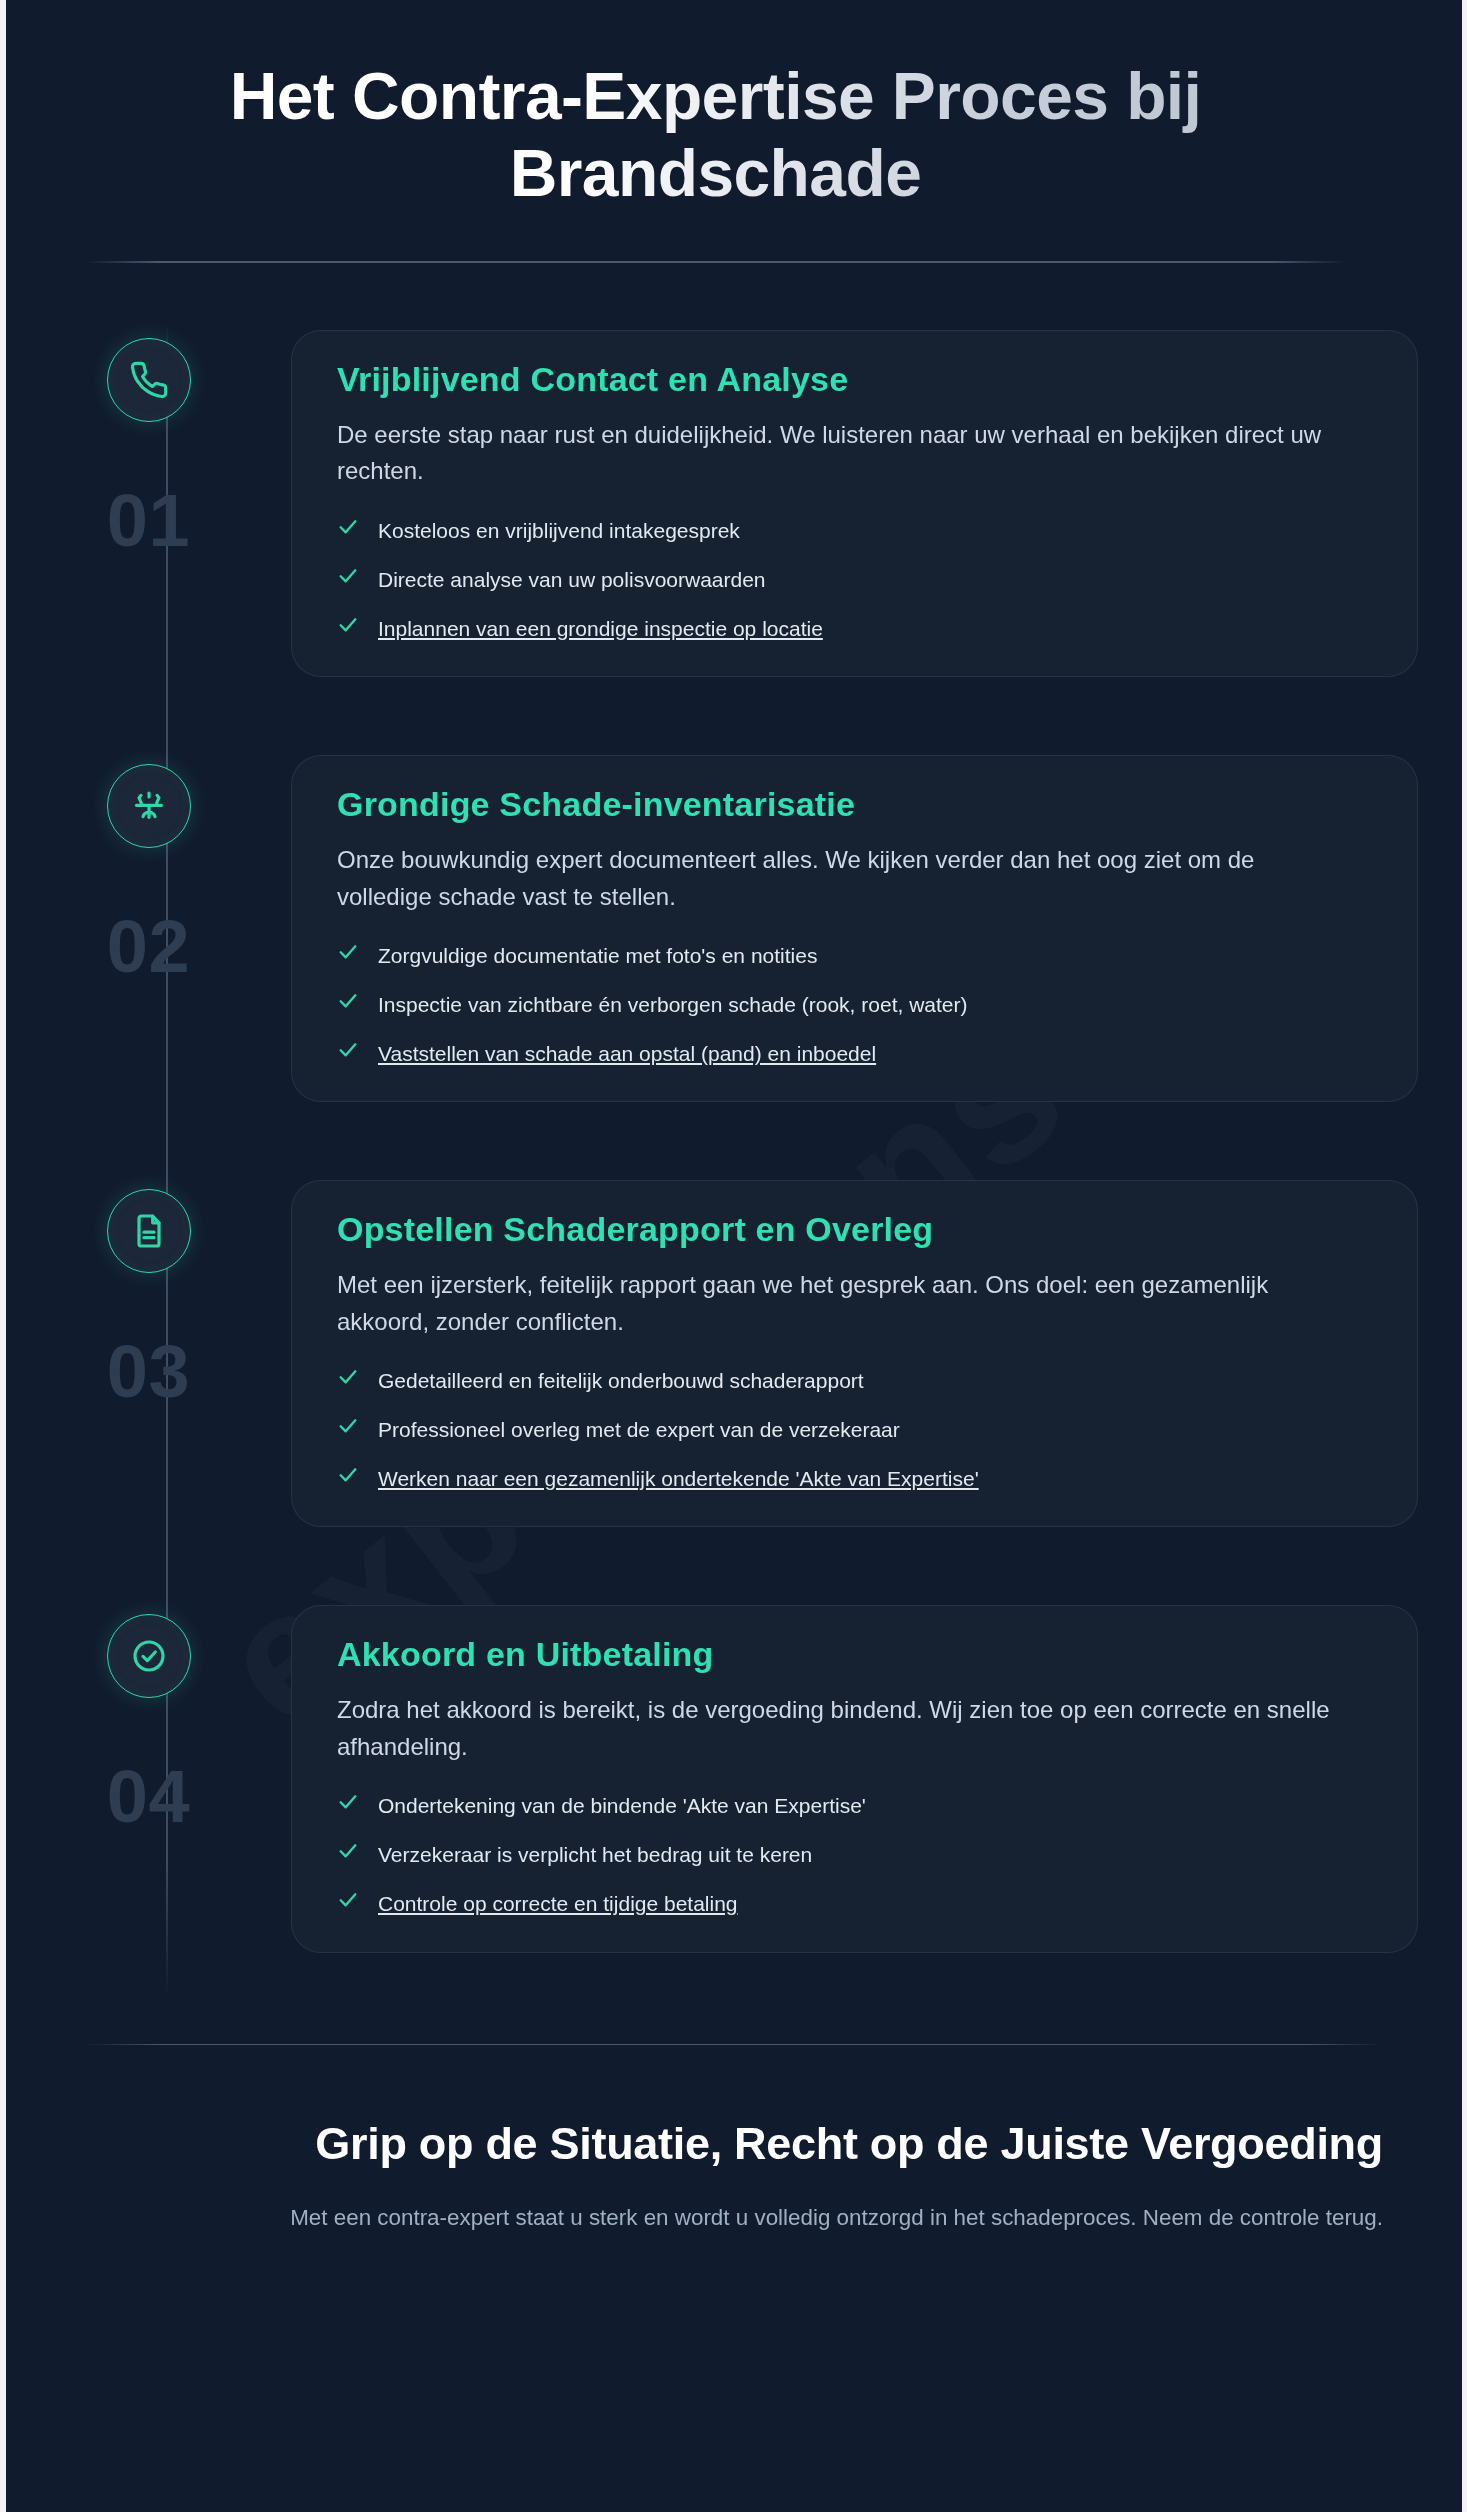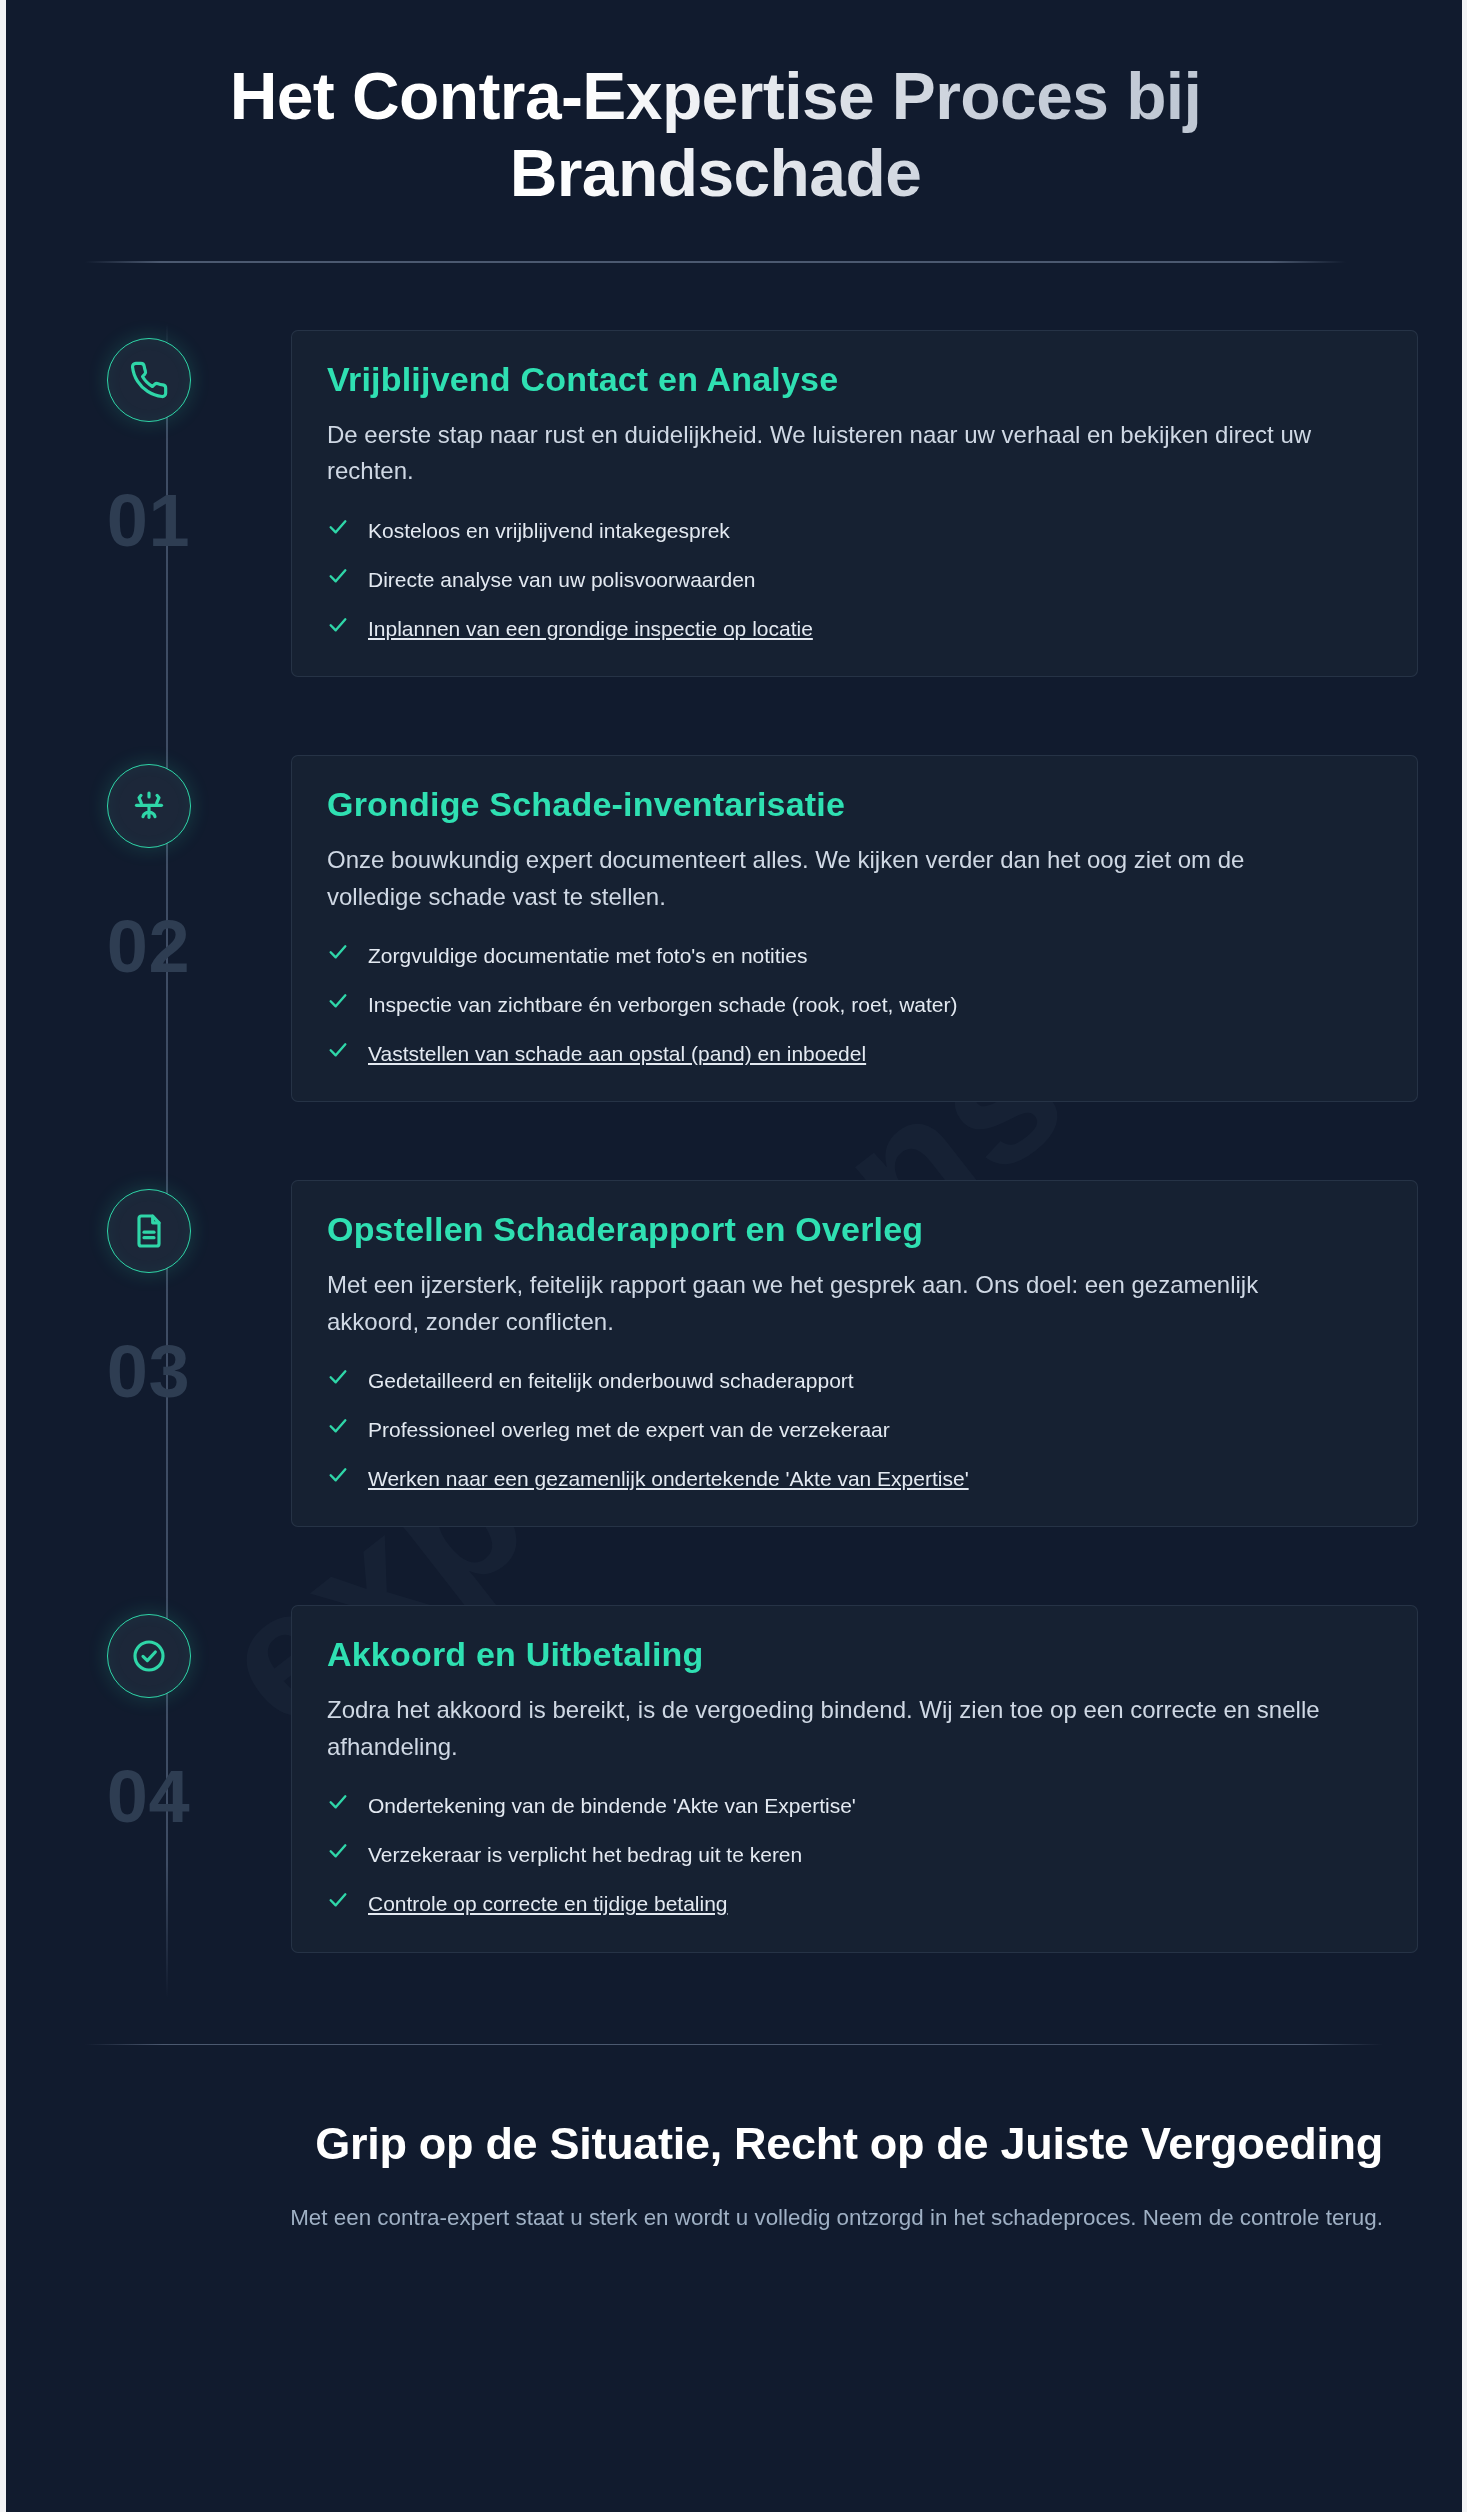--- a/index.html
+++ b/index.html
@@ -82,22 +82,22 @@
     margin-top:16px;
     font-size:74px; font-weight:700; line-height:1;
     color:#2e3d52; letter-spacing:0.6px;
     position:relative; z-index:2;
   }
 
   .card {
     flex:1 1 auto; margin-right:44px;
     background:#162132;
     border:1.2px solid rgba(120,140,170,0.17);
-    border-radius:7px;
-    padding:29px 35px 33px 35px;
+    border-radius:30px;
+    padding:29px 35px 33px 45px;
   }
   .card-title {
     font-size:34px; font-weight:700; color:#2fe0b2;
     letter-spacing:0.2px; margin-bottom:18px;
   }
   .card-desc {
     font-size:24px; line-height:1.52; color:#cfd8e4;
     font-weight:400; margin-bottom:27px; max-width:1007px;
   }
   .bullets { list-style:none; }

